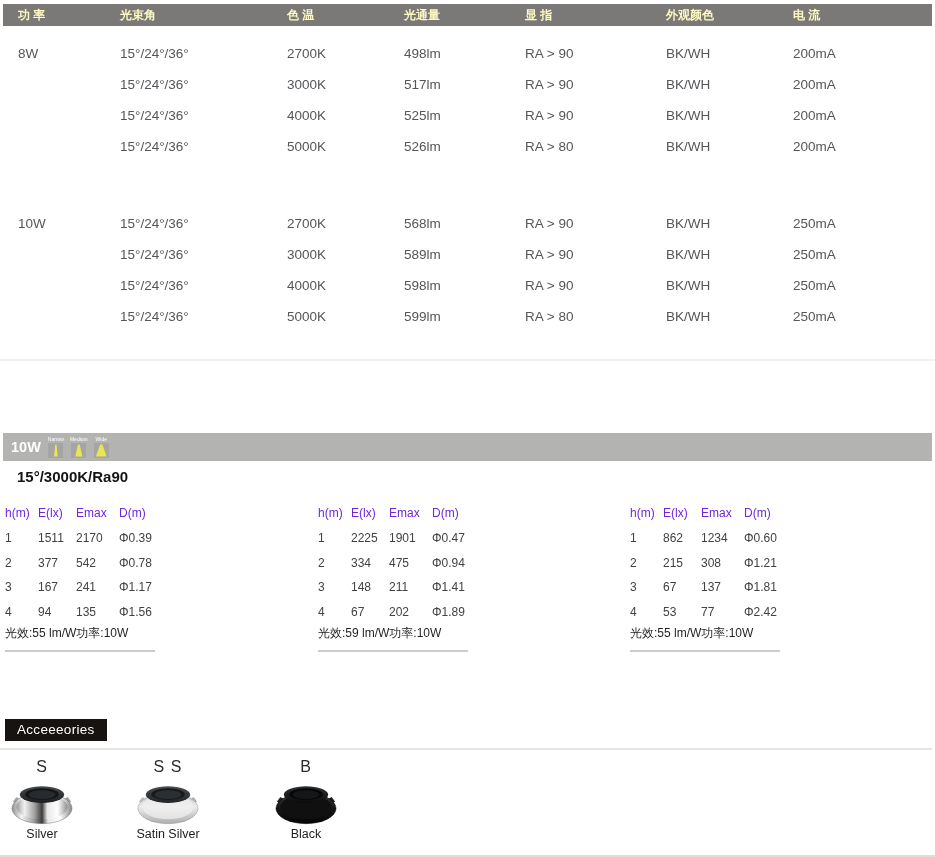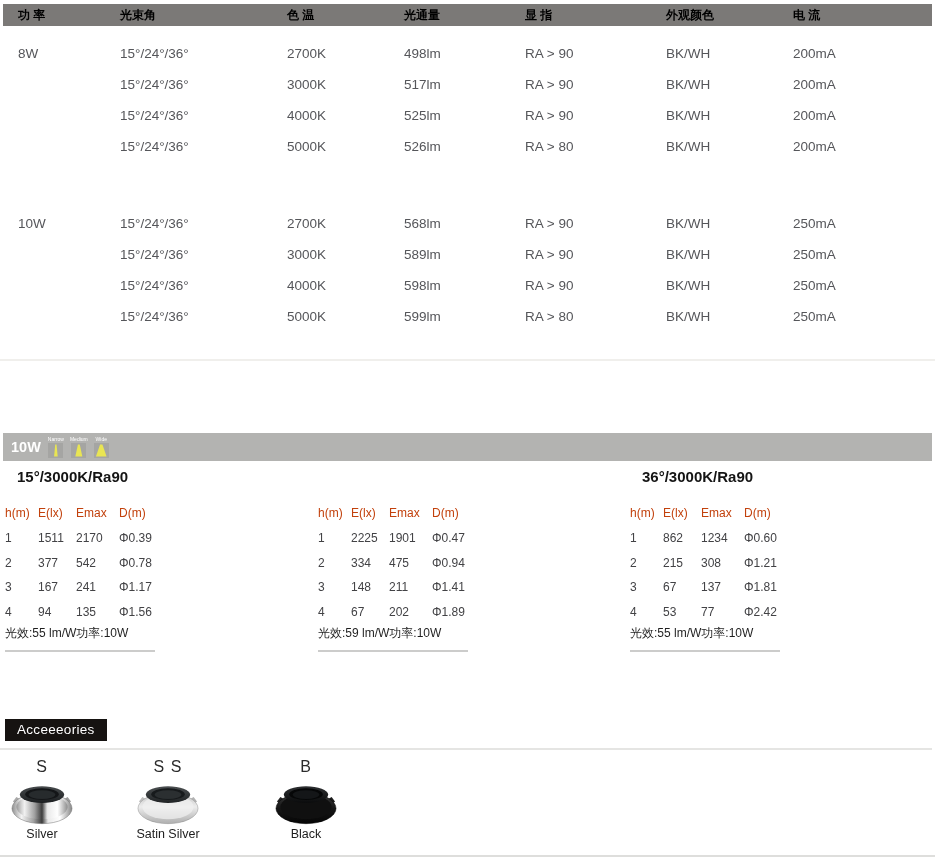--- a/index.html
+++ b/index.html
@@ -5,21 +5,21 @@
   * { margin:0; padding:0; box-sizing:border-box; }
   html,body { background:#ffffff; }
   body { font-family:"Liberation Sans","DejaVu Sans",sans-serif; }
   #page { position:relative; width:935px; height:857px; background:#ffffff; overflow:hidden; }
 
   
   .spec-header {
     position:absolute; top:4px; left:3px; width:929px; height:22px;
     background:#7b7977; display:grid;
     grid-template-columns:117px 167px 117px 121px 141px 127px auto;
-    align-items:center; color:#000000; font-size:12px; font-weight:bold;
+    align-items:center; color:#fef9c3; font-size:12px; font-weight:bold;
   }
   .spec-header span { white-space:nowrap; }
   .spec-header span:first-child { padding-left:15px; }
   .spec-row {
     position:absolute; left:3px; width:929px; height:22px; display:grid;
     grid-template-columns:117px 167px 117px 121px 141px 127px auto;
     align-items:center; font-size:13.5px; color:#55565a;
   }
   .spec-row span { white-space:nowrap; }
   .spec-row span:first-child { padding-left:15px; }
@@ -40,21 +40,21 @@
   .cone-medium { clip-path:polygon(43% 4%, 57% 4%, 77% 96%, 23% 96%); }
   .cone-wide   { clip-path:polygon(41% 4%, 59% 4%, 91% 96%, 9% 96%); }
 
   
   .photo-table { position:absolute; top:468px; width:230px; height:190px; }
   .photo-title { margin-left:12px; font-size:15px; font-weight:bold; color:#141414; }
   .photo-head, .photo-row {
     position:absolute; left:0; display:grid;
     grid-template-columns:33px 38px 43px 62px; font-size:12px; white-space:nowrap;
   }
-  .photo-head { top:38px; color:#c2410c; }
+  .photo-head { top:38px; color:#6d28d9; }
   .photo-row { color:#424245; }
   .photo-foot {
     position:absolute; top:157px; left:0; width:150px;
     font-size:12px; color:#1f1f1f; display:flex;
     border-bottom:2px solid #cccccb; padding-bottom:8px;
   }
   .photo-foot .pow { }
 
   
   .acc-label {
@@ -251,21 +251,20 @@
       <span>202</span>
       <span>Φ1.89</span>
     </div>
     <div class="photo-foot">
       <span class="eff">光效:59 lm/W</span>
       <span class="pow">功率:10W</span>
     </div>
   </div>
 
   <div class="photo-table" style="left:630px">
-    <div class="photo-title">36°/3000K/Ra90</div>
     <div class="photo-head">
       <span>h(m)</span>
       <span>E(lx)</span>
       <span>Emax</span>
       <span>D(m)</span>
     </div>
     <div class="photo-row" style="top:63px">
       <span>1</span>
       <span>862</span>
       <span>1234</span>

